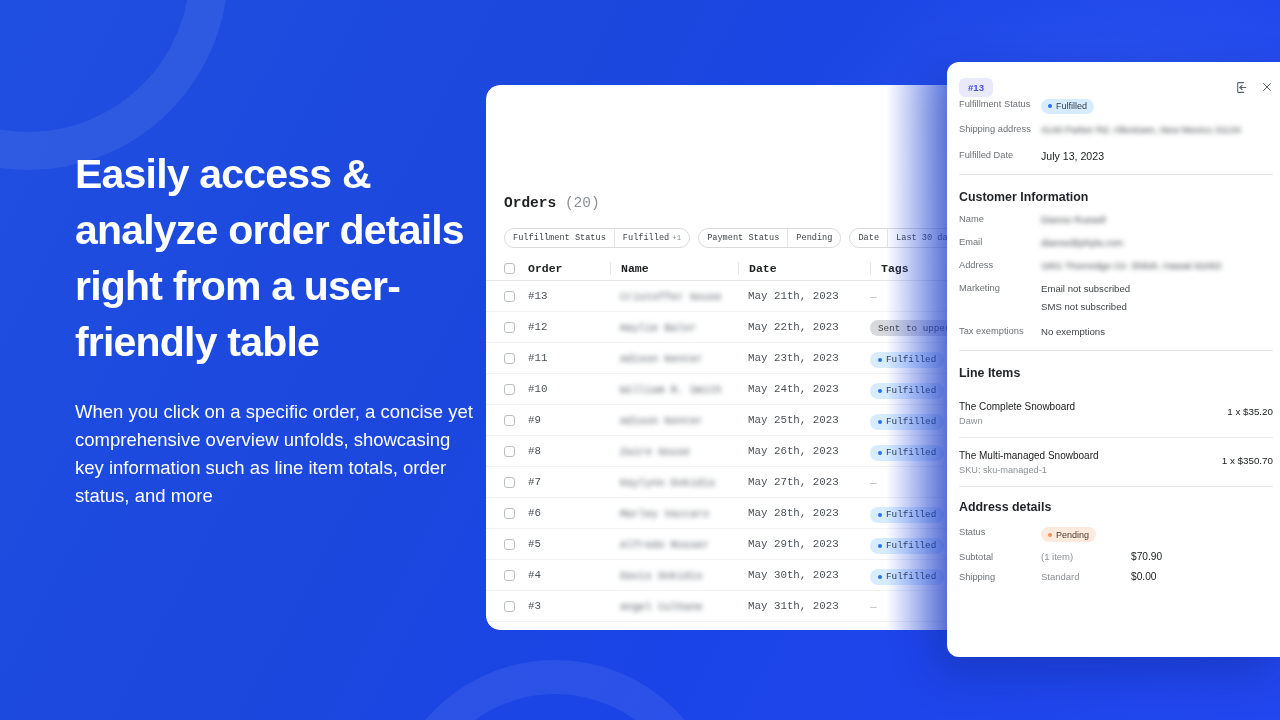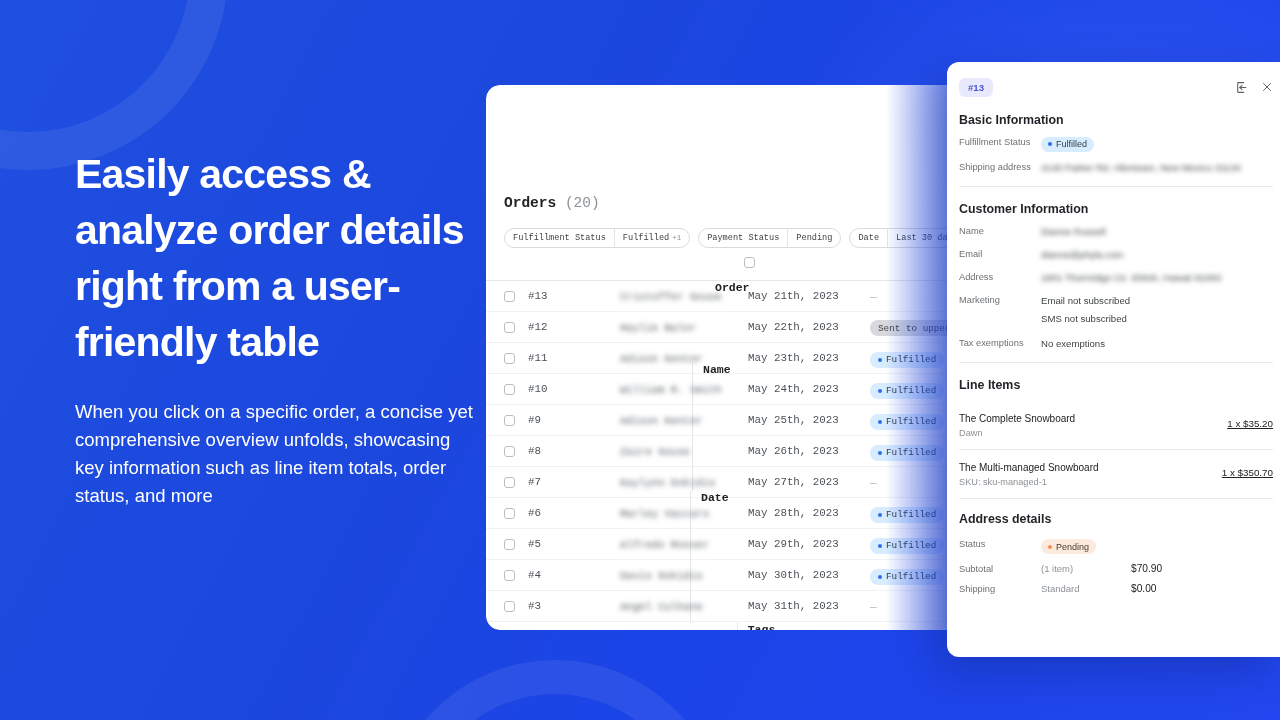--- a/index.html
+++ b/index.html
@@ -107,21 +107,21 @@
   .filter-plus { color: #8c9196; margin-left: 3px; font-size: 7.4px; }
 
   
   #orders-table { position: absolute; left: 0; top: 172px; width: 540px; }
   .trow {
     display: flex; align-items: center;
     height: 31px;
     padding: 0 18px;
     border-bottom: 1px solid #f1f2f3;
   }
-  .trow.head { border-bottom: 1px solid #e6e7e9; height: 24px; flex-direction: column; }
+  .trow.head { border-bottom: 1px solid #e6e7e9; height: 24px; }
   .c-check { width: 24px; flex: 0 0 24px; }
   .c-order { width: 82px; flex: 0 0 82px; }
   .c-name  { width: 128px; flex: 0 0 128px; }
   .c-date  { width: 132px; flex: 0 0 132px; }
   .c-tags  { flex: 1 1 auto; }
 
   .trow.head .c-order, .trow.head .c-name,
   .trow.head .c-date, .trow.head .c-tags {
     font-size: 11.5px; font-weight: 600; color: #202223;
   }
@@ -204,21 +204,21 @@
 
   .divider { height: 1px; background: #e6e7e9; margin: 11px 0 0 0; }
 
   .line-item {
     display: flex; align-items: flex-start; justify-content: space-between;
     padding: 11px 0;
     border-bottom: 1px solid #e9eaec;
   }
   .li-name { font-size: 10px; color: #202223; line-height: 14px; }
   .li-sub  { font-size: 9.2px; color: #8c9196; margin-top: 2px; }
-  .li-qty  { font-size: 9.8px; color: #202223; white-space: nowrap; padding-top: 6px; text-decoration: underline; }
+  .li-qty  { font-size: 9.8px; color: #202223; white-space: nowrap; padding-top: 6px; }
 
   .pay-row { display: flex; align-items: center; margin-bottom: 9px; }
   .pay-row .k { width: 82px; flex: 0 0 82px; font-size: 9.3px; color: #6d7175; }
   .pay-row .m { width: 90px; flex: 0 0 90px; font-size: 9.5px; color: #8c9196; }
   .pay-row .a { font-size: 10.2px; color: #202223; }
 </style>
 </head>
 <body>
 
 <div id="stage">
@@ -409,33 +409,36 @@
         </span>
         <span>
           <svg width="12" height="12" viewBox="0 0 24 24" fill="none" stroke="currentColor" stroke-width="2" stroke-linecap="round">
             <line x1="5" y1="5" x2="19" y2="19"></line>
               <line x1="19" y1="5" x2="5" y2="19"></line>
           </svg>
         </span>
       </span>
     </div>
 
-    <div class="sec-title">Basic Information</div>
     <div class="kv">
       <div class="k">Fulfillment Status</div>
       <div class="v">
         <span class="badge fulfilled sm">
           <span class="dot"></span>
           <span>Fulfilled</span>
         </span>
       </div>
     </div>
     <div class="kv">
       <div class="k">Shipping address</div>
       <div class="v blurred">4140 Parker Rd. Allentown, New Mexico 31134</div>
+    </div>
+    <div class="kv" style="margin-top:12px">
+      <div class="k">Fulfilled Date</div>
+      <div class="v dark">July 13, 2023</div>
     </div>
     <div class="divider"></div>
 
     <div class="sec-title">Customer Information</div>
     <div class="kv">
       <div class="k">Name</div>
       <div class="v blurred">Dianne Russell</div>
     </div>
     <div class="kv">
       <div class="k">Email</div>

